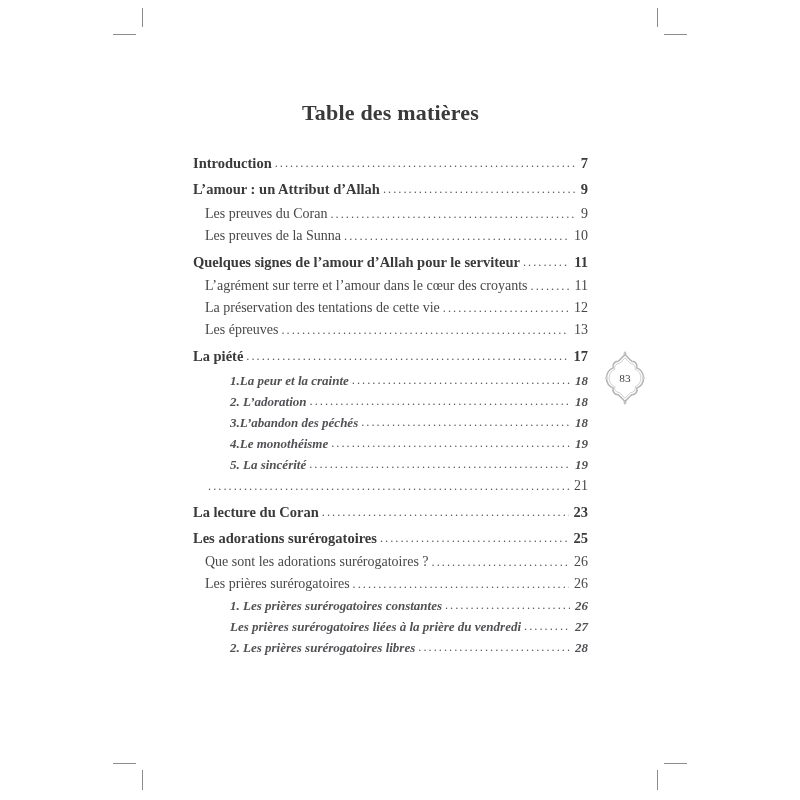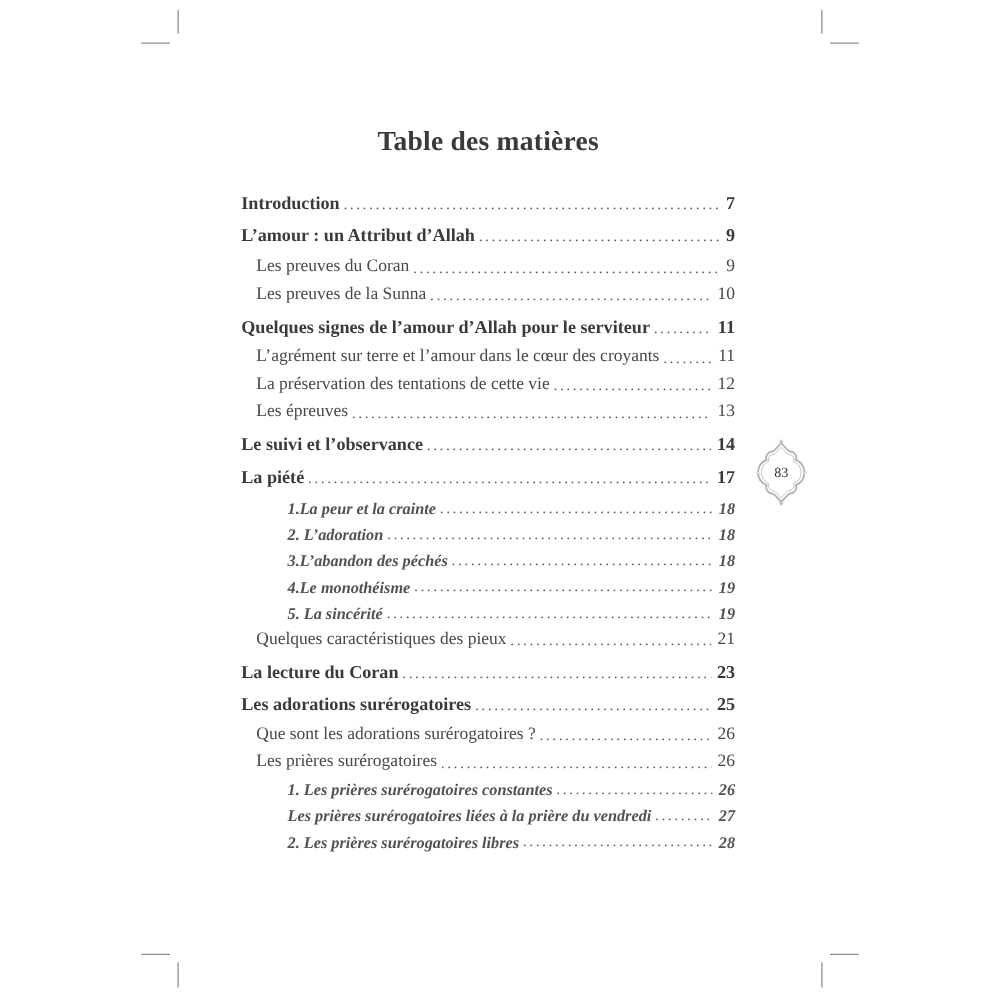--- a/index.html
+++ b/index.html
@@ -100,25 +100,20 @@
     <span class="dots"></span>
     <span class="pg">12</span>
   </div>
 
   <div class="row section">
     <span class="label">Les épreuves</span>
     <span class="dots"></span>
     <span class="pg">13</span>
   </div>
 
-  <div class="row chapter">
-    <span class="label">Le suivi et l’observance</span>
-    <span class="dots"></span>
-    <span class="pg">14</span>
-  </div>
 
   <div class="row chapter">
     <span class="label">La piété</span>
     <span class="dots"></span>
     <span class="pg">17</span>
   </div>
 
   <div class="row subsection">
     <span class="label">1.La peur et la crainte</span>
     <span class="dots"></span>
@@ -143,21 +138,20 @@
     <span class="pg">19</span>
   </div>
 
   <div class="row subsection">
     <span class="label">5. La sincérité</span>
     <span class="dots"></span>
     <span class="pg">19</span>
   </div>
 
   <div class="row section">
-    <span class="label">Quelques caractéristiques des pieux</span>
     <span class="dots"></span>
     <span class="pg">21</span>
   </div>
 
   <div class="row chapter">
     <span class="label">La lecture du Coran</span>
     <span class="dots"></span>
     <span class="pg">23</span>
   </div>
 

